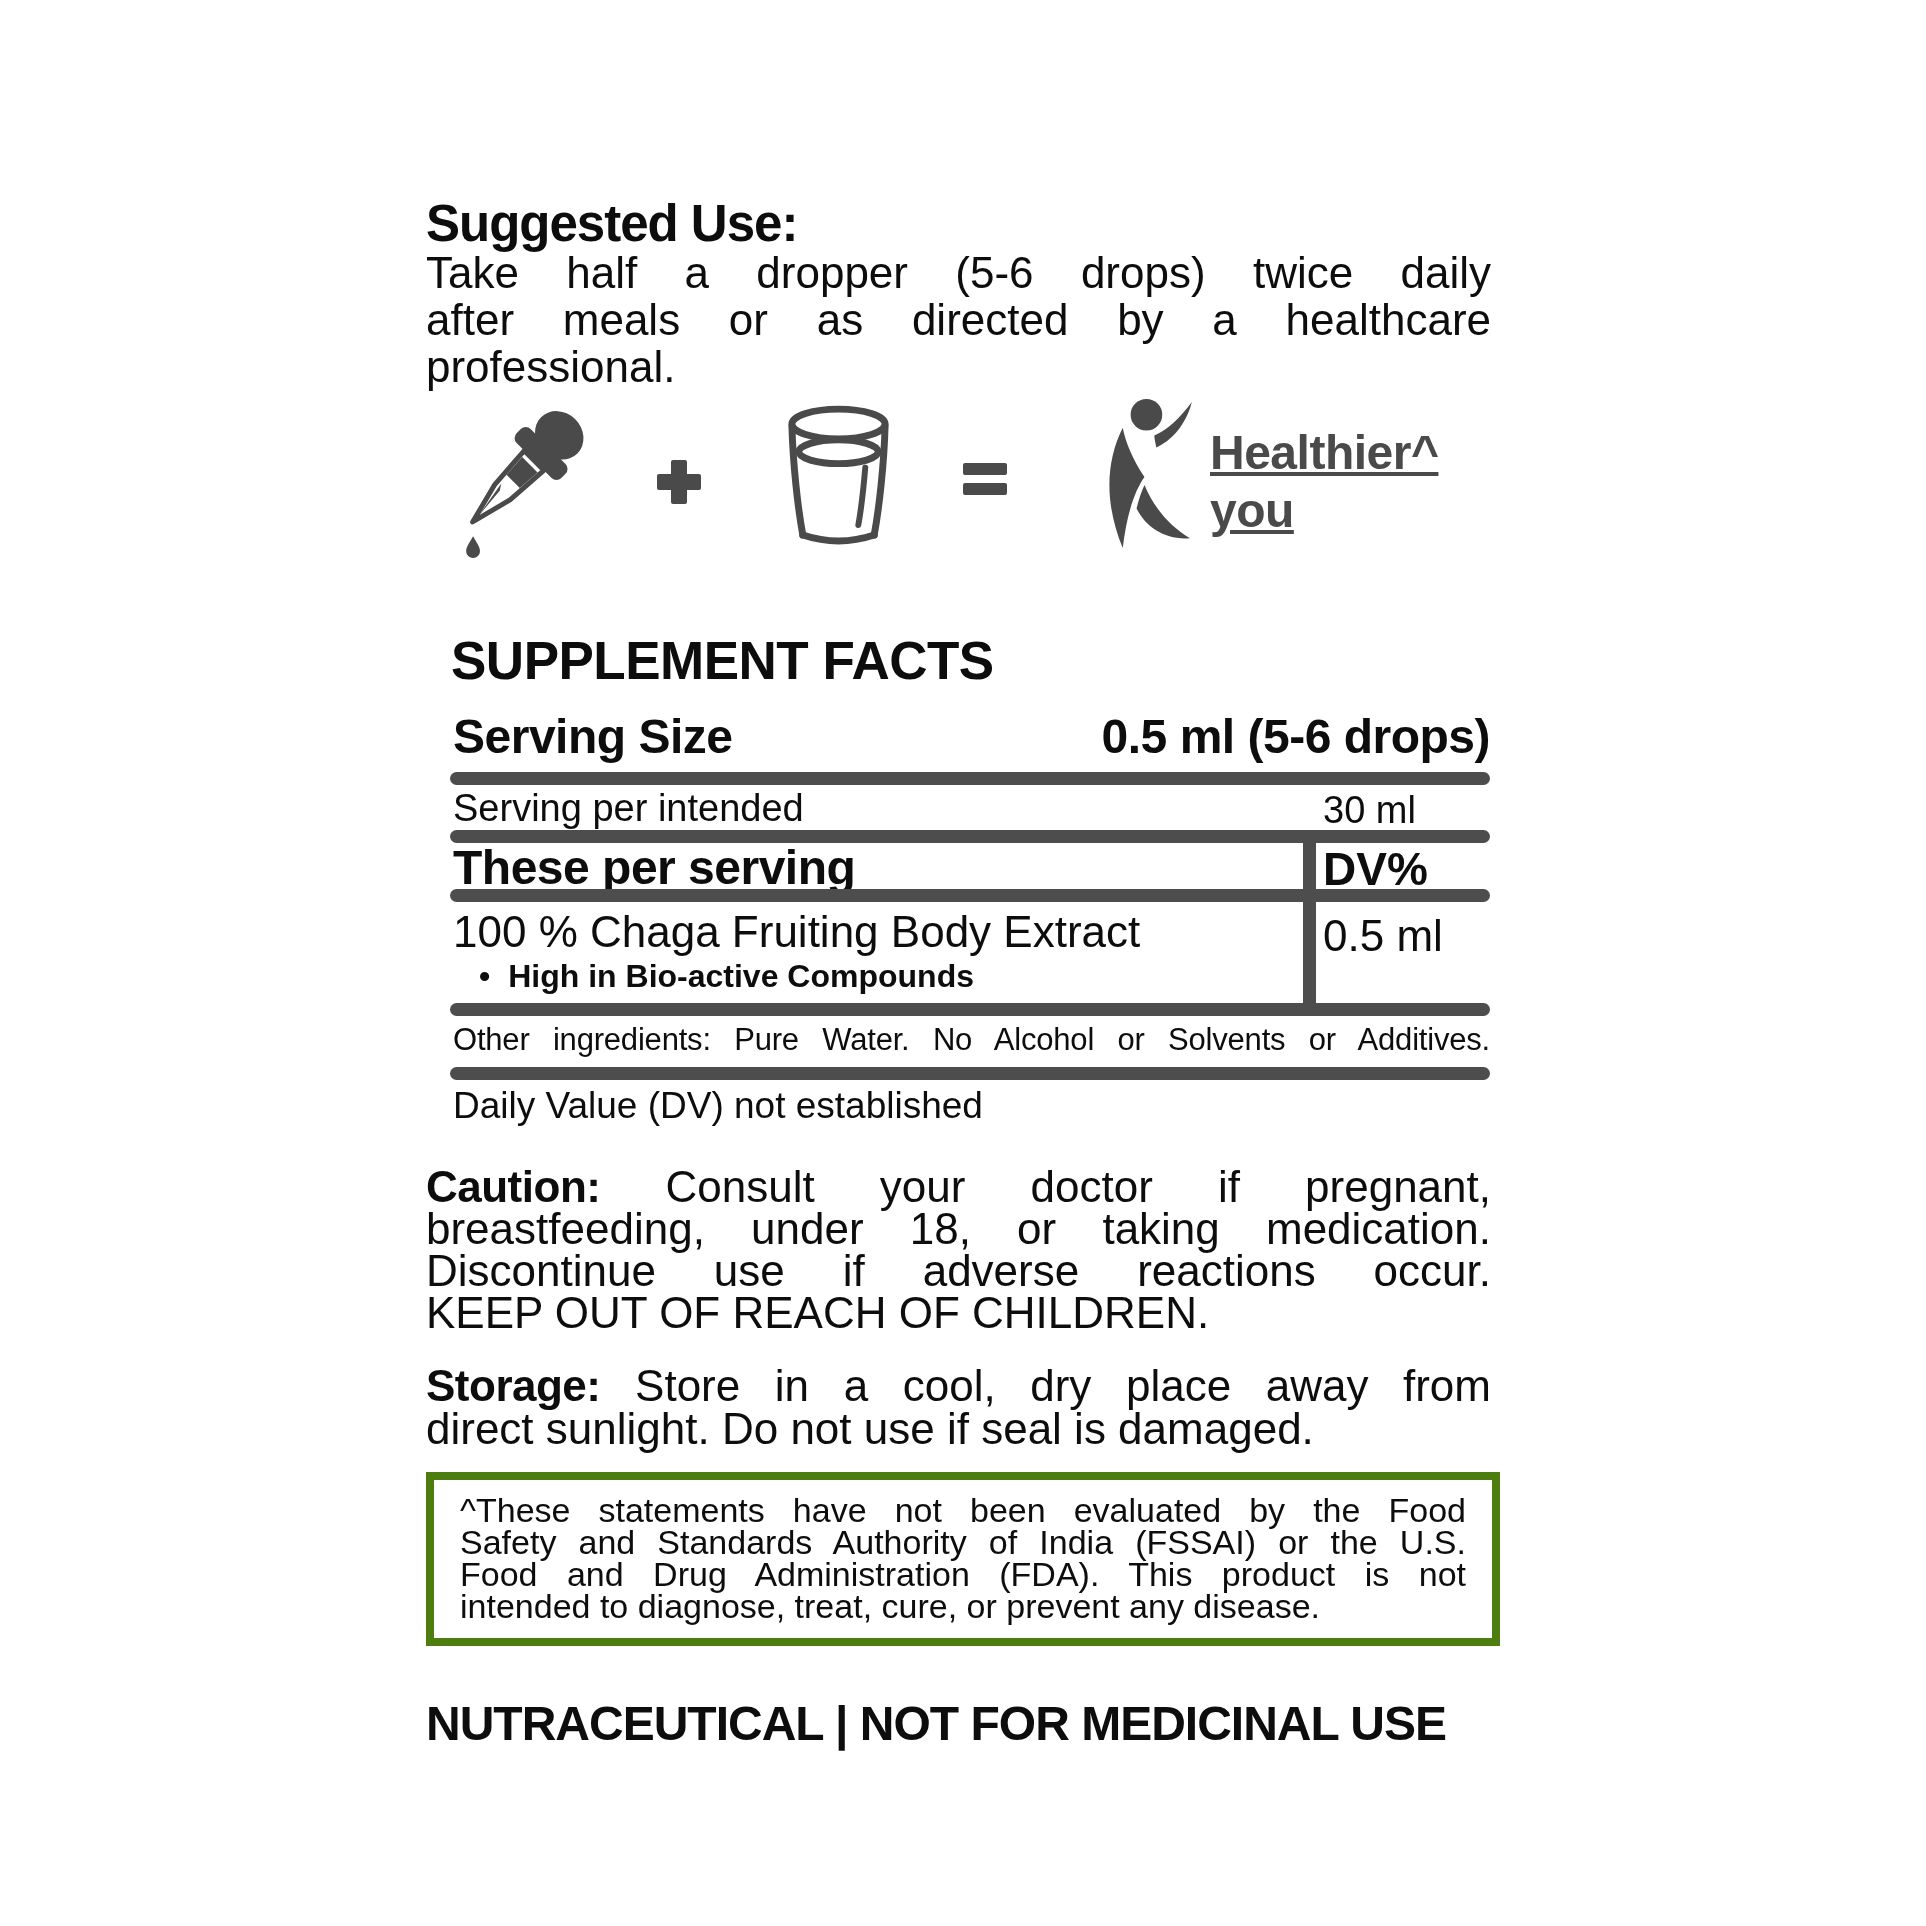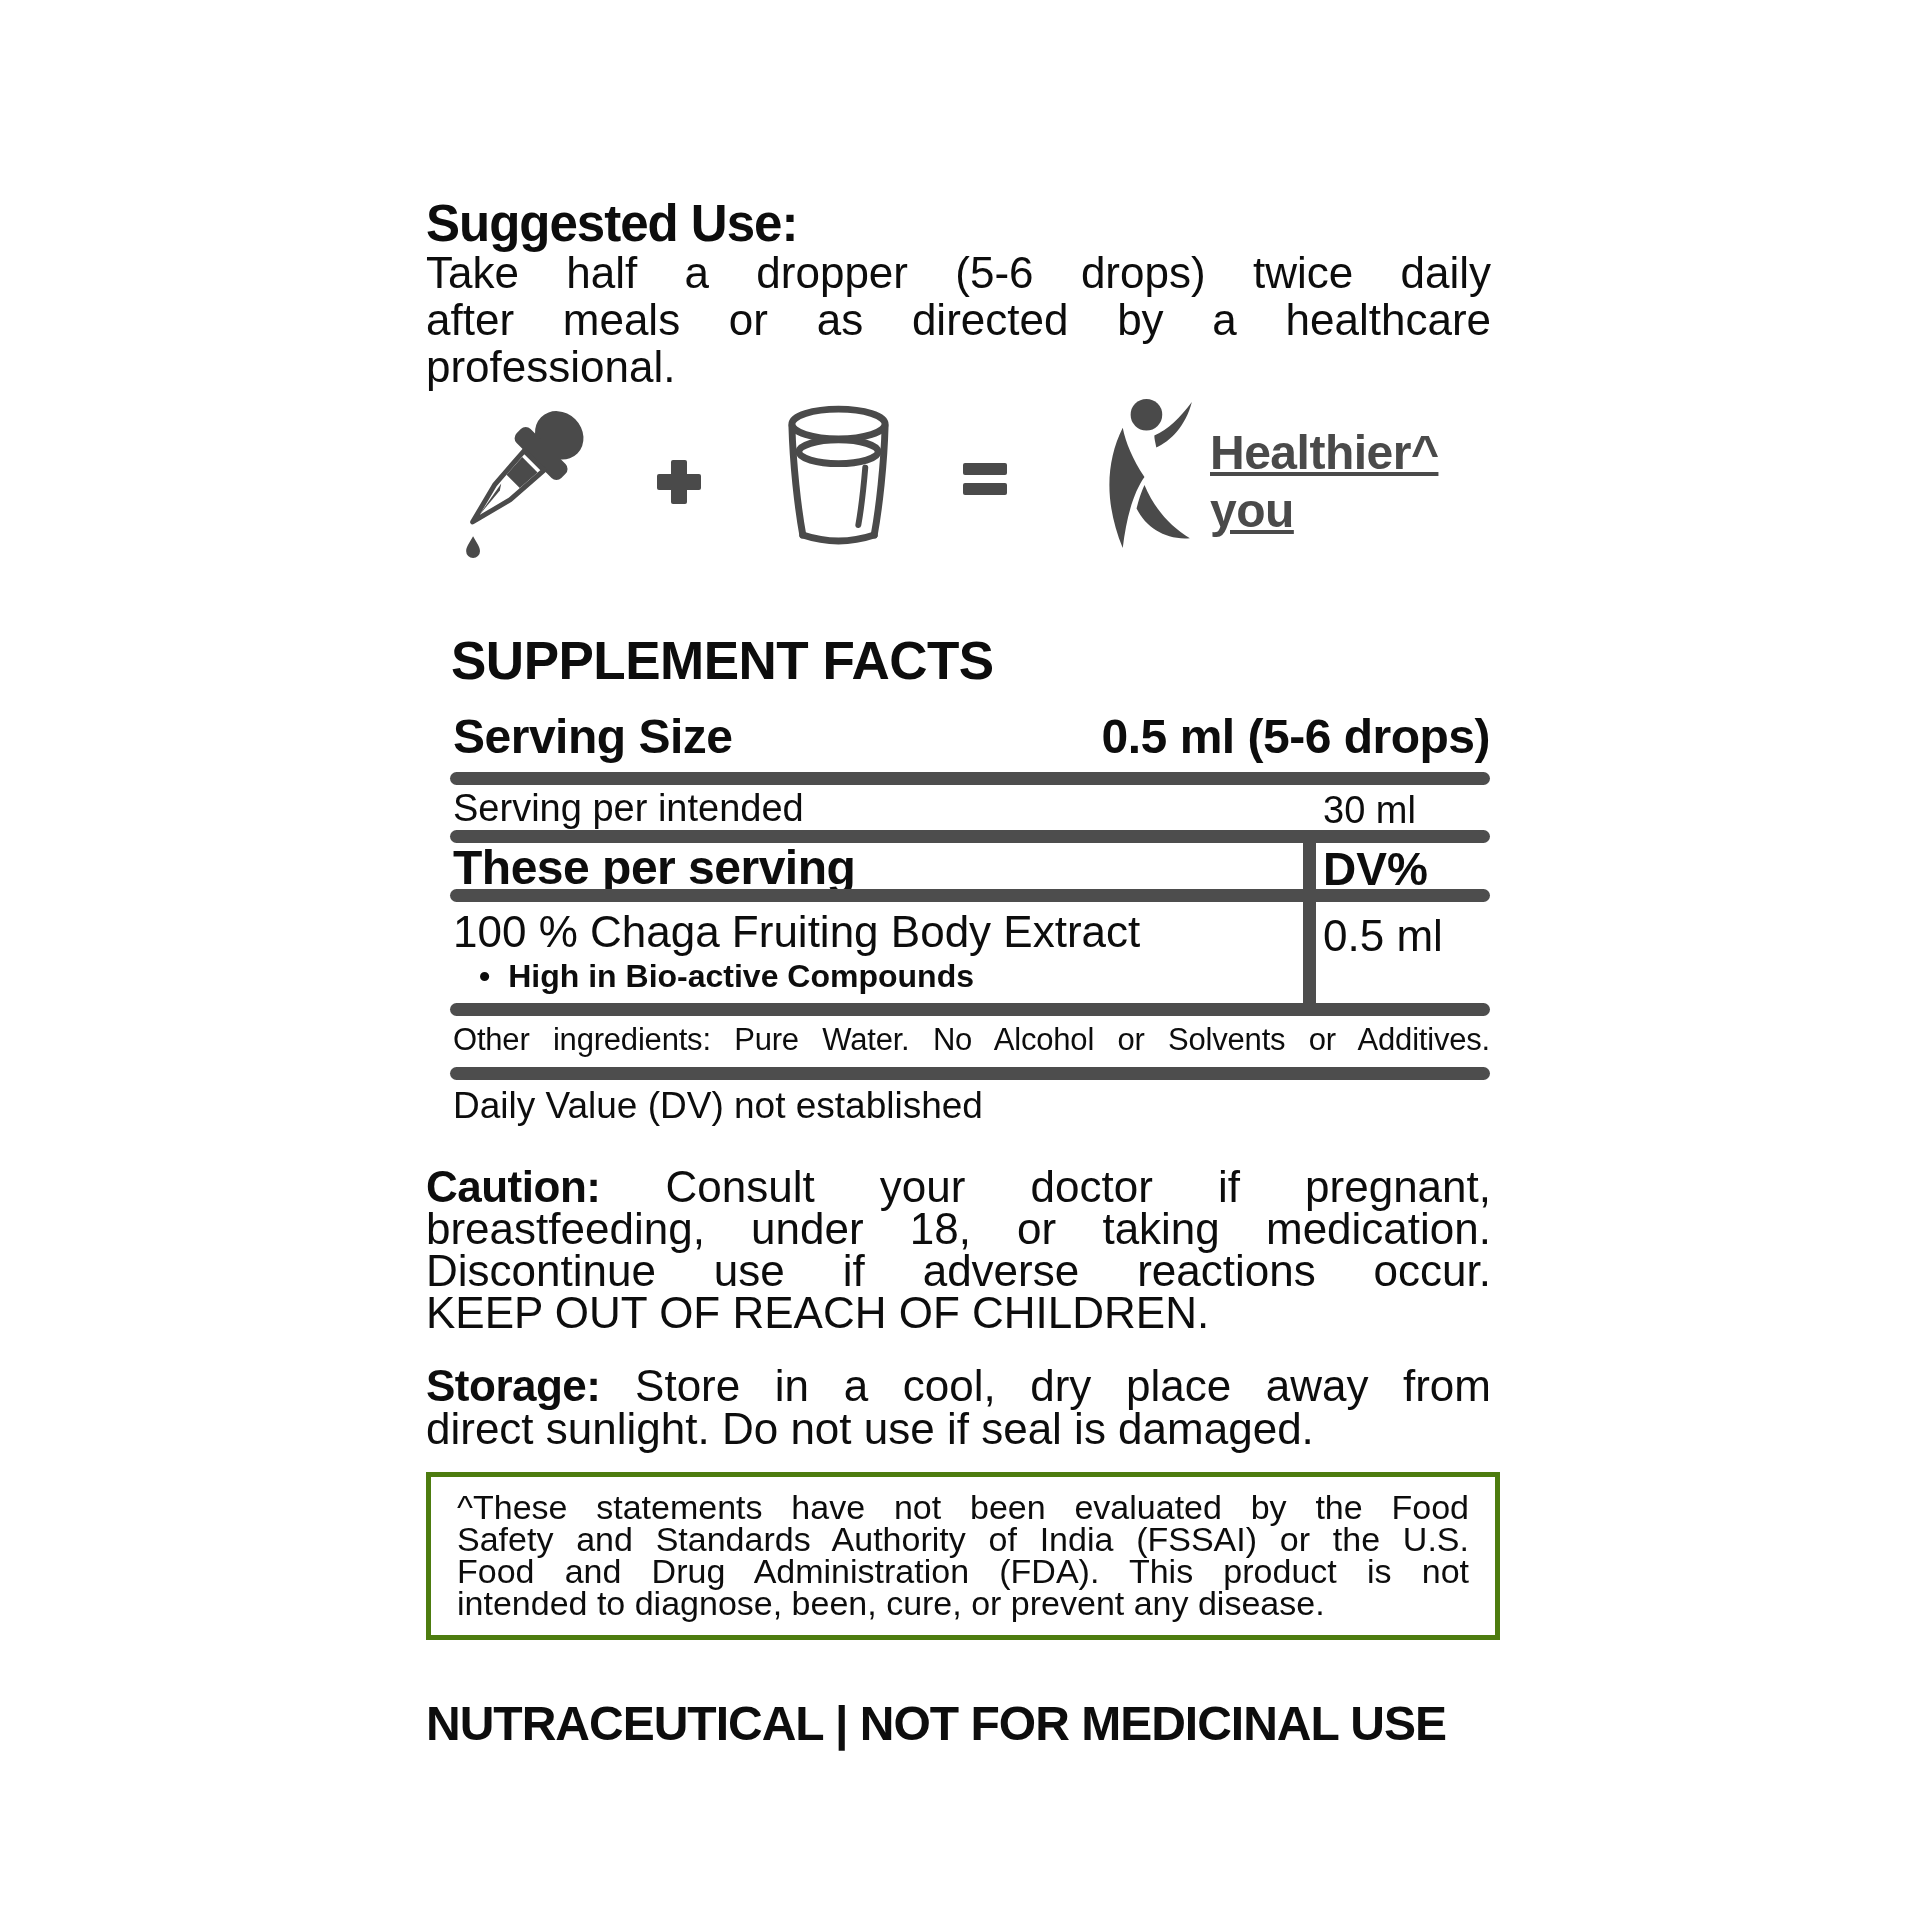--- a/index.html
+++ b/index.html
@@ -38,21 +38,21 @@
   .r-05   { top:911px; font-size:44px; }
   .other-ing { left:453px; top:1022px; width:1037px; font-size:31px; letter-spacing:-0.2px;
                text-align:justify; text-align-last:justify; }
   .daily-val { left:453px; top:1085px; font-size:37px; }
 
   
   .caution { left:426px; top:1166px; width:1065px; font-size:44px; line-height:42px; }
   .storage { left:426px; top:1364px; width:1065px; font-size:44px; line-height:43px; }
 
   
-  .disc-box { left:426px; top:1472px; width:1074px; border:5px solid #4d7c0f;
+  .disc-box { left:426px; top:1472px; width:1074px; border:8px solid #4d7c0f;
               background:#ffffff; padding:14px 26px 16px 26px; }
   .disc-box .txt { font-size:34px; line-height:32px; }
 
   
   .footer { left:426px; top:1696px; font-size:48px; font-weight:bold; letter-spacing:-1px; }
 </style>
 </head>
 <body>
 
 <div class="page">
@@ -162,20 +162,20 @@
   <div class="abs storage">
     <div class="jline"><b class="blabel">Storage:</b><span> Store in a cool, dry place away from</span></div>
     <div class="jline last">direct sunlight. Do not use if seal is damaged.</div>
   </div>
 
   <div class="abs disc-box">
     <div class="txt">
       <div class="jline">^These statements have not been evaluated by the Food</div>
       <div class="jline">Safety and Standards Authority of India (FSSAI) or the U.S.</div>
       <div class="jline">Food and Drug Administration (FDA). This product is not</div>
-      <div class="jline last">intended to diagnose, been, cure, or prevent any disease.</div>
+      <div class="jline last">intended to diagnose, treat, cure, or prevent any disease.</div>
     </div>
   </div>
 
   <div class="abs footer">NUTRACEUTICAL | NOT FOR MEDICINAL USE</div>
 
 </div>
 
 
 </body></html>

